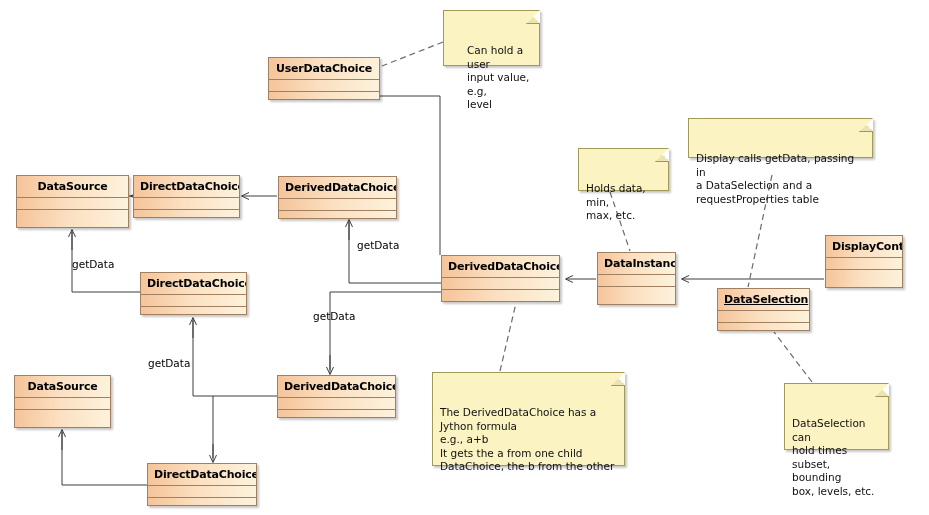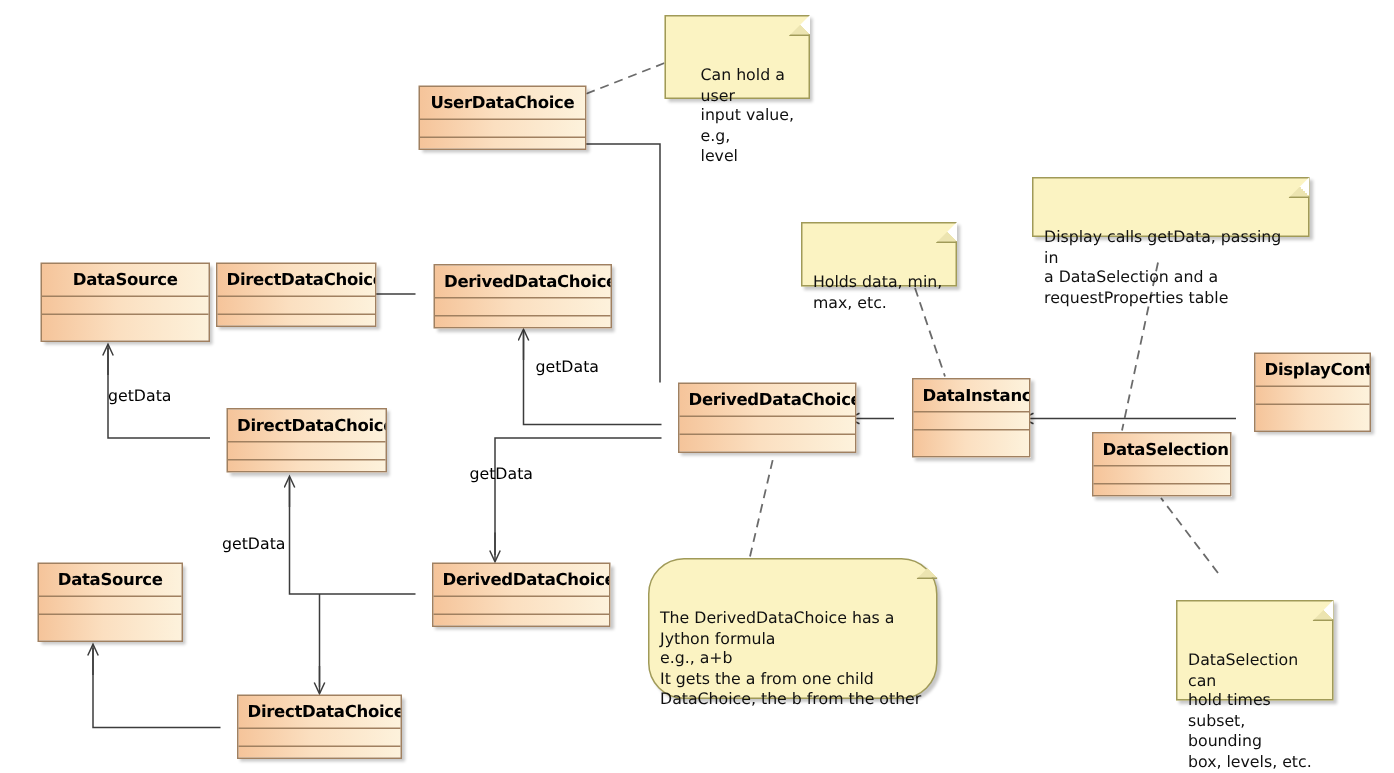--- a/index.html
+++ b/index.html
@@ -30,21 +30,20 @@
   }
 
   
   .uml-class {
     position: absolute;
     box-sizing: border-box;
     border: 1px solid #a08060;
     background: linear-gradient(to right, #f5c49a 0%, #fbdfc0 45%, #fdf2dc 100%);
     box-shadow: 2px 2px 2px rgba(0,0,0,0.22);
     z-index: 5;
-    margin-left: 11px;
   }
   .uml-title {
     box-sizing: border-box;
     text-align: center;
     font-weight: bold;
     font-size: 11px;
     color: #000000;
     letter-spacing: -0.2px;
     padding: 4px 6px 4px 6px;
     border-bottom: 1px solid #a08060;
@@ -202,21 +201,21 @@
     <div class="uml-compartment"></div>
     <div class="uml-compartment last"></div>
   </div>
 
   <div class="uml-class" style="left:825px; top:235px; width:78px; height:53px;">
     <div class="uml-title">DisplayControl</div>
     <div class="uml-compartment"></div>
     <div class="uml-compartment last"></div>
   </div>
 
-  <div class="uml-class" style="left:717px; top:288px; width:93px; height:43px;">
+  <div class="uml-class" style="left:717px; top:288px; width:93px; height:43px;text-decoration:underline;">
     <div class="uml-title">DataSelection</div>
     <div class="uml-compartment"></div>
     <div class="uml-compartment last"></div>
   </div>
 
   <div class="uml-class" style="left:14px; top:375px; width:97px; height:53px;">
     <div class="uml-title">DataSource</div>
     <div class="uml-compartment"></div>
     <div class="uml-compartment last"></div>
   </div>
@@ -233,43 +232,43 @@
     <div class="uml-compartment last"></div>
   </div>
 
   <div class="uml-note" style="left:443px; top:10px; width:97px; height:56px;padding-left:23px;">
     <span class="fold"></span>
     <span>Can hold a user
 input value, e.g,
 level</span>
   </div>
 
-  <div class="uml-note" style="left:534px; top:148px; width:104px; height:43px;">
+  <div class="uml-note" style="left:578px; top:148px; width:91px; height:43px;">
     <span class="fold"></span>
     <span>Holds data, min,
 max, etc.</span>
   </div>
 
   <div class="uml-note" style="left:688px; top:118px; width:185px; height:40px;">
     <span class="fold"></span>
     <span>Display calls getData, passing in
 a DataSelection and a
 requestProperties table</span>
   </div>
 
-  <div class="uml-note" style="left:432px; top:372px; width:193px; height:94px;border-radius:24px;">
+  <div class="uml-note" style="left:432px; top:372px; width:193px; height:94px;">
     <span class="fold"></span>
     <span>The DerivedDataChoice has a
 Jython formula
 e.g., a+b
 It gets the a from one child
 DataChoice, the b from the other</span>
   </div>
 
-  <div class="uml-note" style="left:784px; top:400px; width:105px; height:67px;">
+  <div class="uml-note" style="left:784px; top:383px; width:105px; height:67px;">
     <span class="fold"></span>
     <span>DataSelection can
 hold times
 subset, bounding
 box, levels, etc.</span>
   </div>
 
   <div class="edge-label" style="left:357px; top:239px;">getData</div>
   <div class="edge-label" style="left:72px; top:258px;">getData</div>
   <div class="edge-label" style="left:313px; top:310px;">getData</div>

